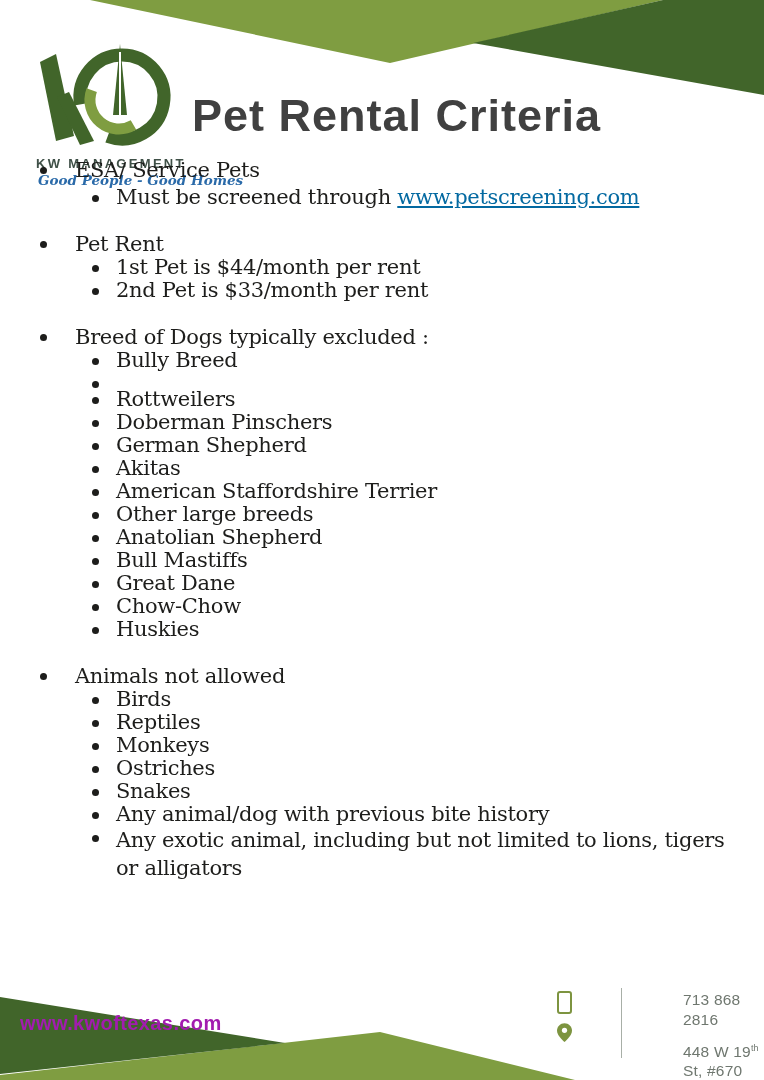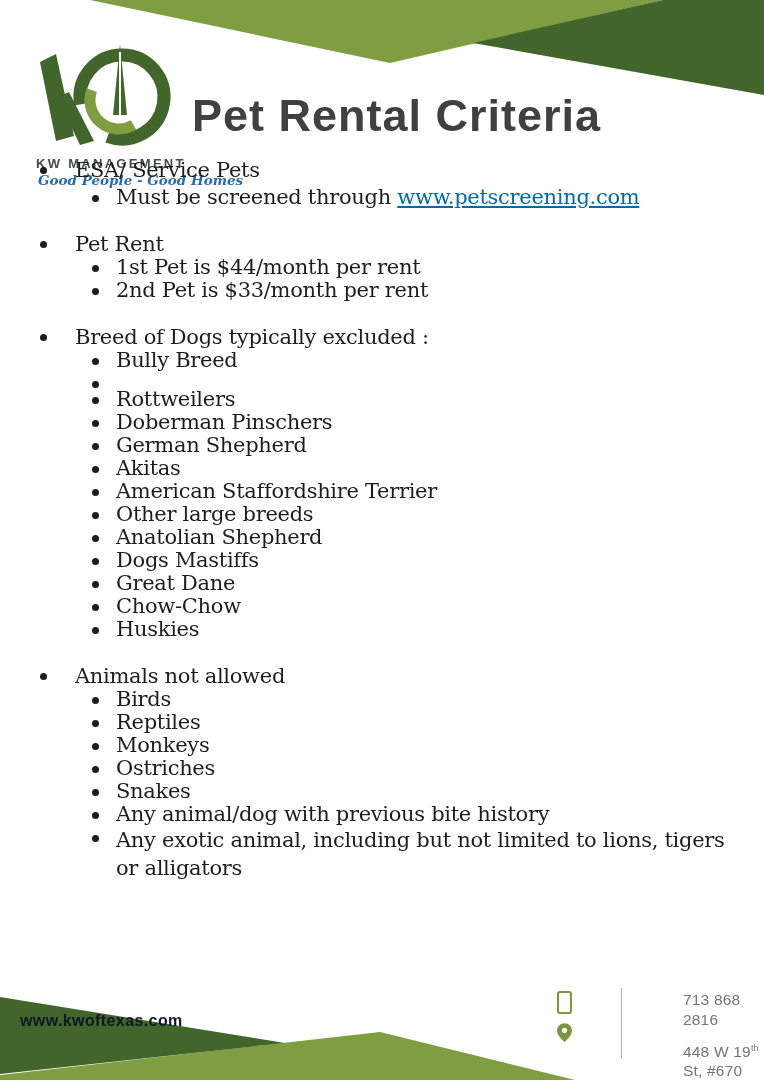--- a/index.html
+++ b/index.html
@@ -35,21 +35,21 @@
   .dot::after{content:"";display:block;width:7px;height:7px;border-radius:50%;
               background:#1d1d1b;margin-top:9px;}
   .t{flex:1 1 auto;}
   .t.w1{max-width:588px;}
   .t.w2{max-width:625px;}
   .li.tall{line-height:28px;}
   a.link{color:#0369a1;text-decoration:underline;cursor:pointer;}
 
   
   .site{position:absolute;left:20px;top:1012px;font-family:"Liberation Sans", sans-serif;
-        font-weight:bold;font-size:16px;letter-spacing:.4px;color:#0f172a;z-index:3;}
+        font-weight:bold;font-size:20px;letter-spacing:.4px;color:#a21caf;z-index:3;}
   .contact{position:absolute;left:556px;top:988px;display:flex;z-index:3;
            font-family:"Liberation Sans", sans-serif;color:#6f776f;gap:48px;}
   .icons{width:30px;display:flex;flex-direction:column;align-items:center;gap:9px;padding-top:3px;}
   .phone-ic{width:11px;height:19px;border:2px solid #7d9440;border-radius:3px;}
   .vline{width:1px;background:#a8afa7;height:70px;}
   .lines{padding-left:13px;padding-top:2px;}
   .phone-txt{font-size:15.5px;line-height:20px;margin-bottom:9px;letter-spacing:.2px;}
   .addr{font-size:15.5px;line-height:18.5px;letter-spacing:.2px;}
   .addr sup{font-size:9px;}
 </style>
@@ -142,21 +142,21 @@
       <div class="li l2">
           <span class="dot"></span>
           <span class="t">Other large breeds</span>
         </div>
       <div class="li l2">
           <span class="dot"></span>
           <span class="t">Anatolian Shepherd</span>
         </div>
       <div class="li l2">
           <span class="dot"></span>
-          <span class="t">Dogs Mastiffs</span>
+          <span class="t">Bull Mastiffs</span>
         </div>
       <div class="li l2">
           <span class="dot"></span>
           <span class="t">Great Dane</span>
         </div>
       <div class="li l2">
           <span class="dot"></span>
           <span class="t">Chow-Chow</span>
         </div>
       <div class="li l2">

